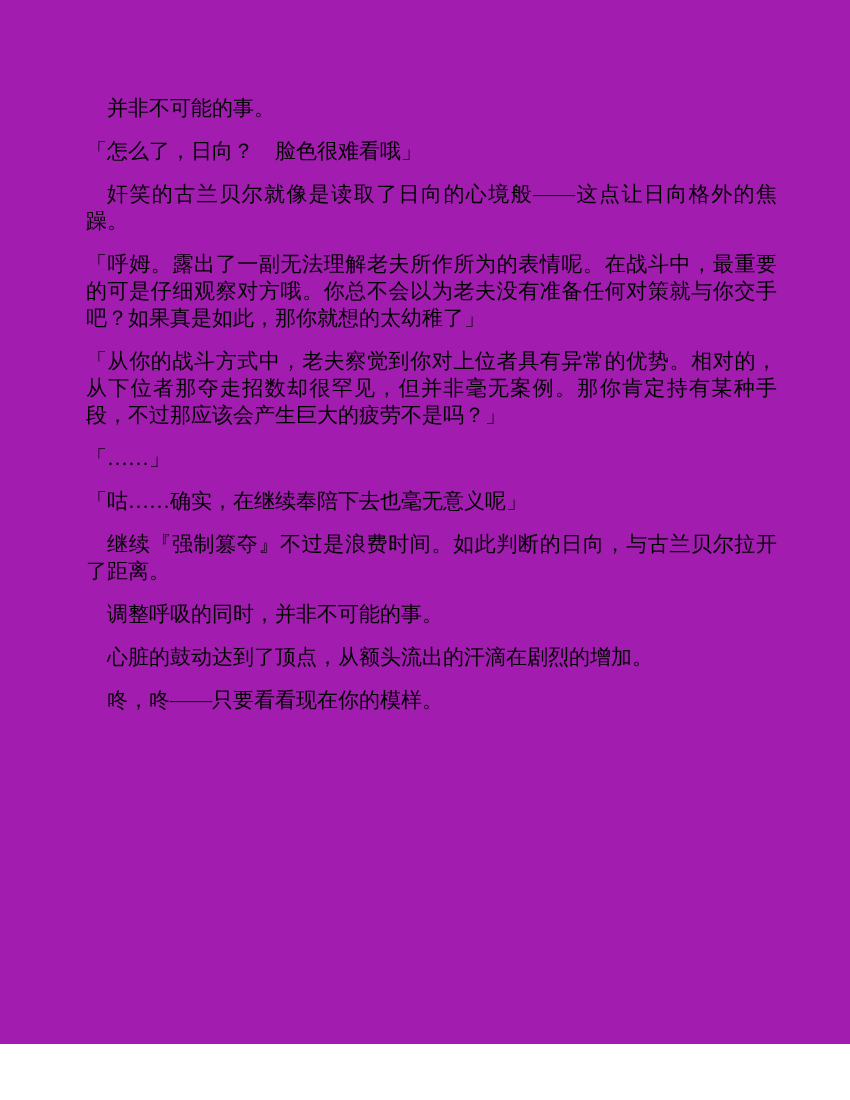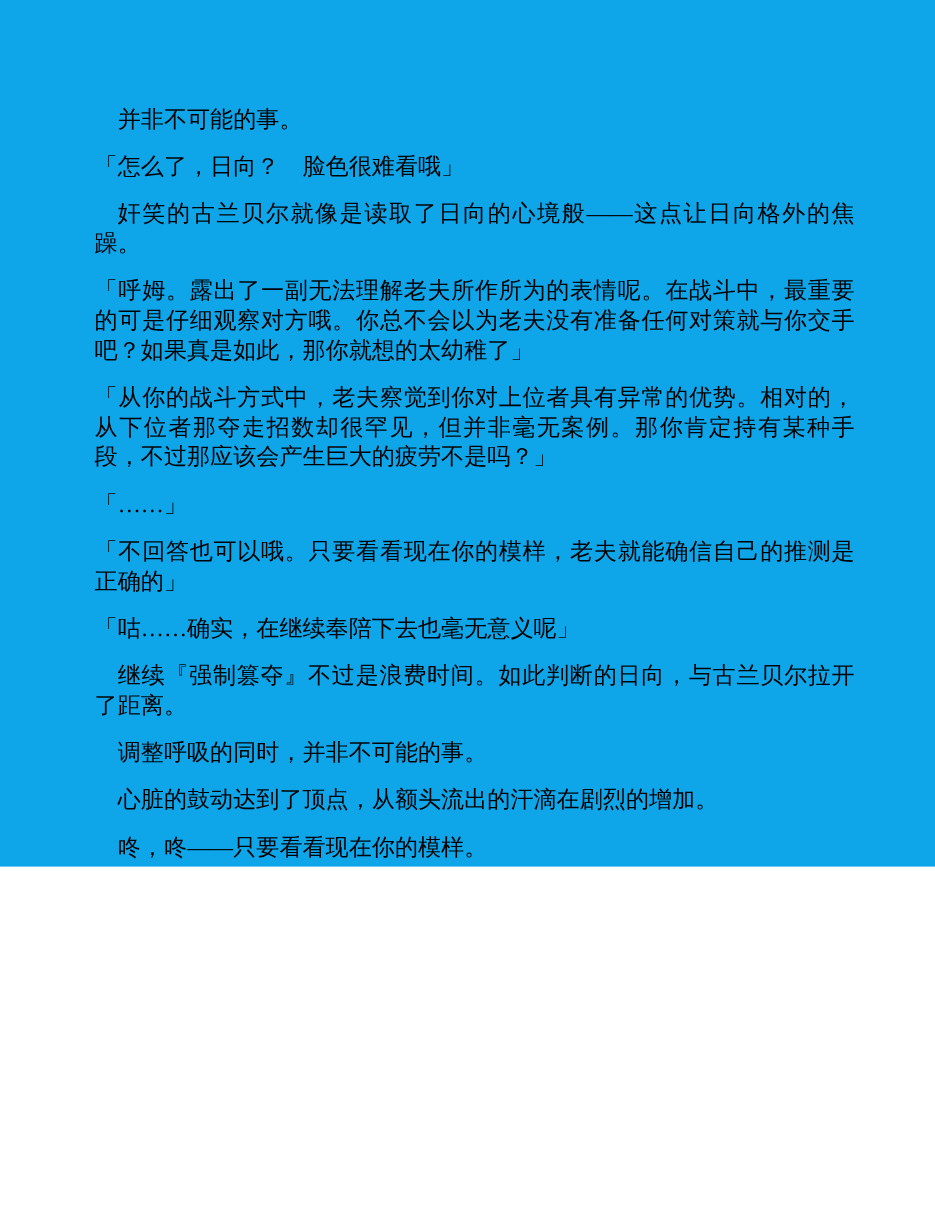--- a/index.html
+++ b/index.html
@@ -3,22 +3,22 @@
 <meta charset="utf-8">
 <style>
   html, body {
     margin: 0;
     padding: 0;
     background: #ffffff;
   }
   .page {
     position: relative;
     width: 850px;
-    height: 788px;
-    background: #0ea5e9;
+    height: 1044px;
+    background: #a21caf;
     overflow: hidden;
   }
   .content {
     position: absolute;
     left: 86px;
     top: 95px;
     width: 691px;
     font-family: "Liberation Serif", "DejaVu Serif", serif;
     font-size: 21px;
     line-height: 27px;
@@ -40,20 +40,19 @@
 <body>
 
 <div class="page">
   <div class="content">
     <p class="narration">并非不可能的事。</p>
     <p class="dialogue">「怎么了，日向？　脸色很难看哦」</p>
     <p class="narration">奸笑的古兰贝尔就像是读取了日向的心境般——这点让日向格外的焦躁。</p>
     <p class="dialogue">「呼姆。露出了一副无法理解老夫所作所为的表情呢。在战斗中，最重要的可是仔细观察对方哦。你总不会以为老夫没有准备任何对策就与你交手吧？如果真是如此，那你就想的太幼稚了」</p>
     <p class="dialogue">「从你的战斗方式中，老夫察觉到你对上位者具有异常的优势。相对的，从下位者那夺走招数却很罕见，但并非毫无案例。那你肯定持有某种手段，不过那应该会产生巨大的疲劳不是吗？」</p>
     <p class="dialogue">「……」</p>
-    <p class="dialogue">「不回答也可以哦。只要看看现在你的模样，老夫就能确信自己的推测是正确的」</p>
     <p class="dialogue">「咕……确实，在继续奉陪下去也毫无意义呢」</p>
     <p class="narration">继续『强制篡夺』不过是浪费时间。如此判断的日向，与古兰贝尔拉开了距离。</p>
     <p class="narration">调整呼吸的同时，并非不可能的事。</p>
     <p class="narration">心脏的鼓动达到了顶点，从额头流出的汗滴在剧烈的增加。</p>
     <p class="narration">咚，咚——只要看看现在你的模样。</p>
   </div>
 </div>
 
 </body></html>

